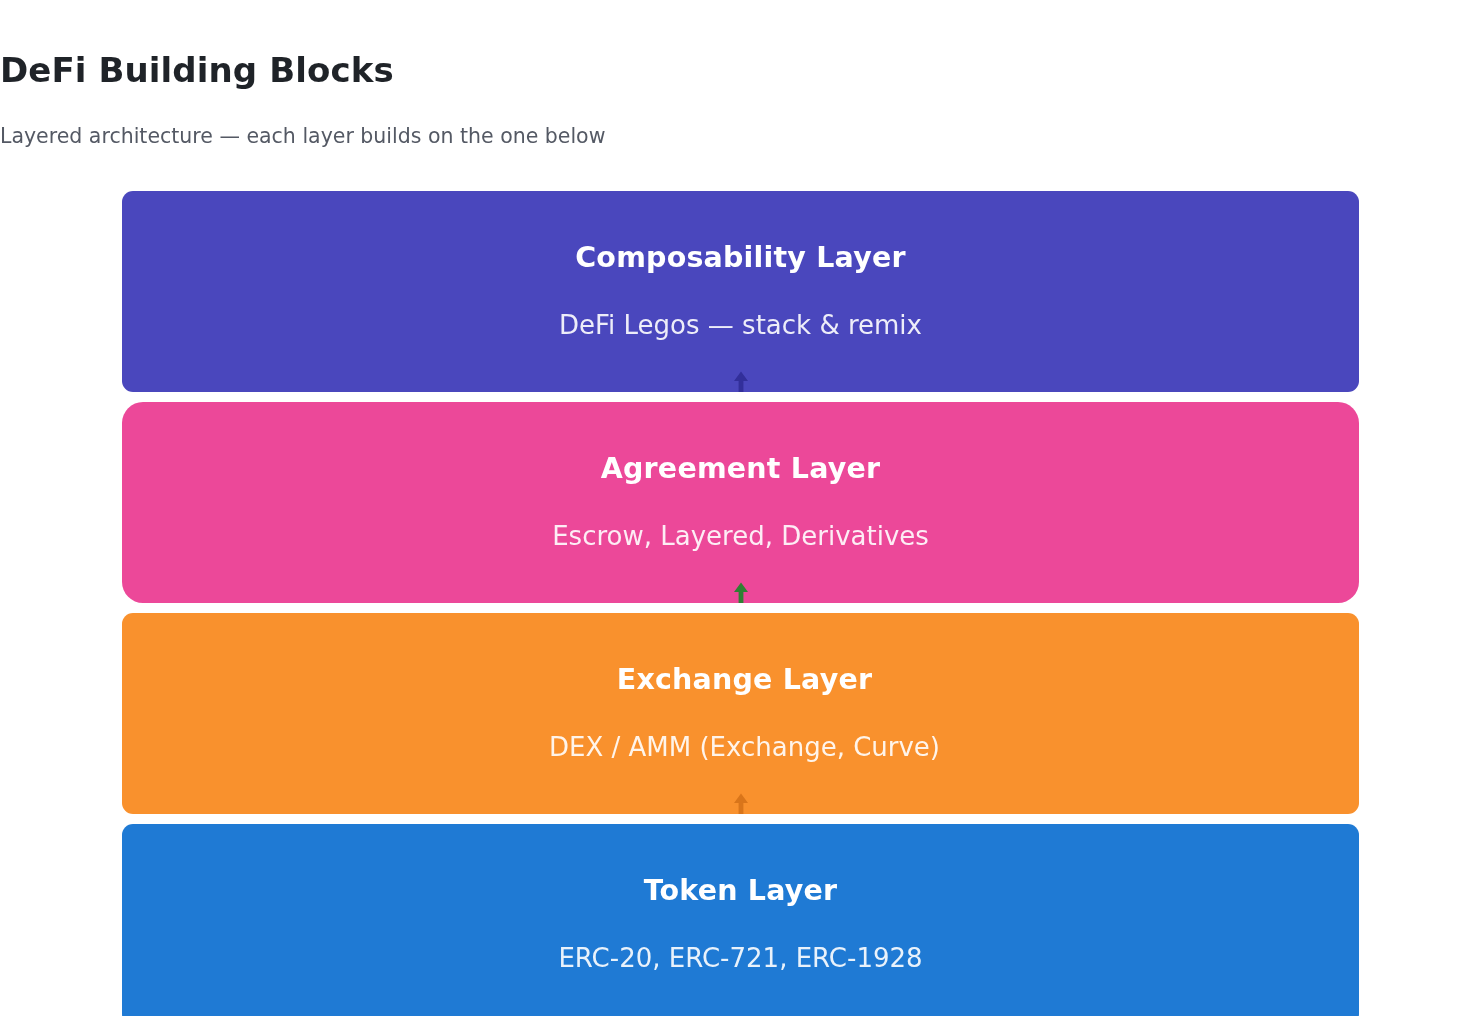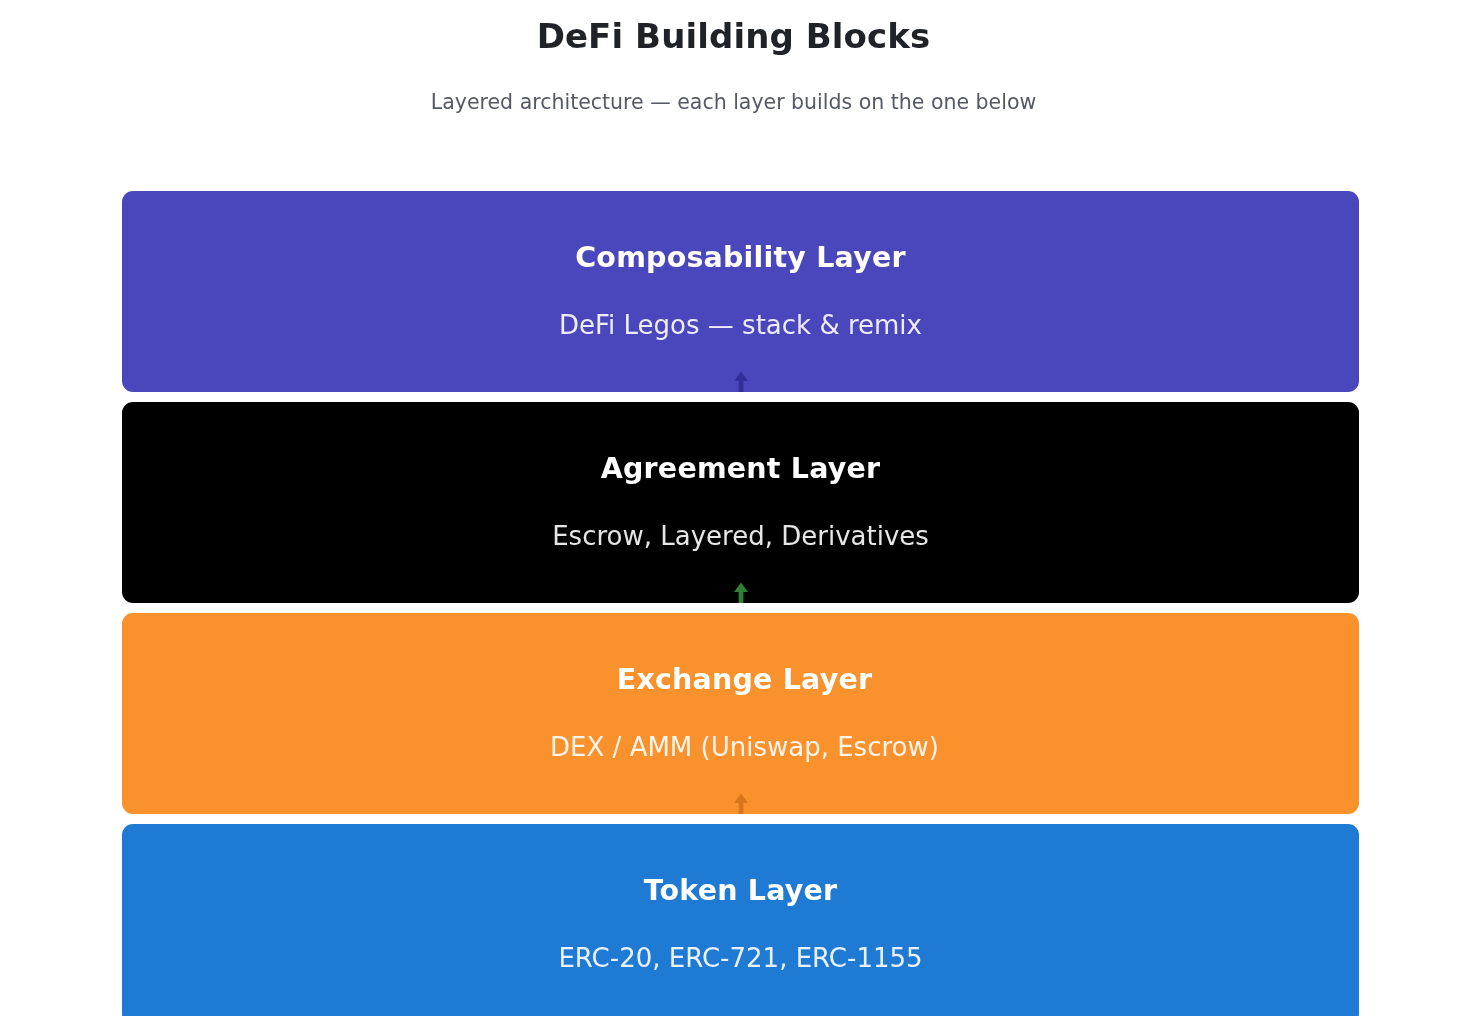--- a/index.html
+++ b/index.html
@@ -22,22 +22,21 @@
     height: 1016px;
     background: #ffffff;
   }
 
   
   .header {
     position: absolute;
     top: 0;
     left: 0;
     width: 1467px;
-    text-align: center;
-    padding-top: 16px;
+    padding-top: 50px;
   }
 
   .page-title {
     font-size: 34px;
     font-weight: 700;
     color: #1f2328;
     letter-spacing: 0.1px;
     line-height: 1.2;
   }
 
@@ -124,39 +123,39 @@
     <div class="layer-block" style="background-color: rgb(74, 71, 189);">
       <div class="layer-title">Composability Layer</div>
       <div class="layer-subtitle">DeFi Legos — stack &amp; remix</div>
       <span class="layer-arrow">
         <svg viewBox="0 0 22 22" xmlns="http://www.w3.org/2000/svg">
           <path class="arrow-path" d="M11 1.5 L18 11 L13.4 11 L13.4 22 L8.6 22 L8.6 11 L4 11 Z" fill="#322f9a"></path>
         </svg>
       </span>
     </div>
 
-    <div class="layer-block" style="background-color: #000000;">
+    <div class="layer-block" style="background-color: #ec4899; border-radius: 21px;">
       <div class="layer-title">Agreement Layer</div>
       <div class="layer-subtitle">Escrow, Layered, Derivatives</div>
       <span class="layer-arrow">
         <svg viewBox="0 0 22 22" xmlns="http://www.w3.org/2000/svg">
           <path class="arrow-path" d="M11 1.5 L18 11 L13.4 11 L13.4 22 L8.6 22 L8.6 11 L4 11 Z" fill="#2f8033"></path>
         </svg>
       </span>
     </div>
 
     <div class="layer-block" style="background-color: rgb(249, 145, 45); padding-left: 8px;">
       <div class="layer-title">Exchange Layer</div>
-      <div class="layer-subtitle">DEX / AMM (Uniswap, Escrow)</div>
+      <div class="layer-subtitle">DEX / AMM (Exchange, Curve)</div>
       <span class="layer-arrow">
         <svg viewBox="0 0 22 22" xmlns="http://www.w3.org/2000/svg">
           <path class="arrow-path" d="M11 1.5 L18 11 L13.4 11 L13.4 22 L8.6 22 L8.6 11 L4 11 Z" fill="#d9751a"></path>
         </svg>
       </span>
     </div>
 
     <div class="layer-block" style="background-color: rgb(31, 122, 212);">
       <div class="layer-title">Token Layer</div>
-      <div class="layer-subtitle">ERC-20, ERC-721, ERC-1155</div>
+      <div class="layer-subtitle">ERC-20, ERC-721, ERC-1928</div>
     </div>
 
   </div>
 </div>
 
 </body></html>

